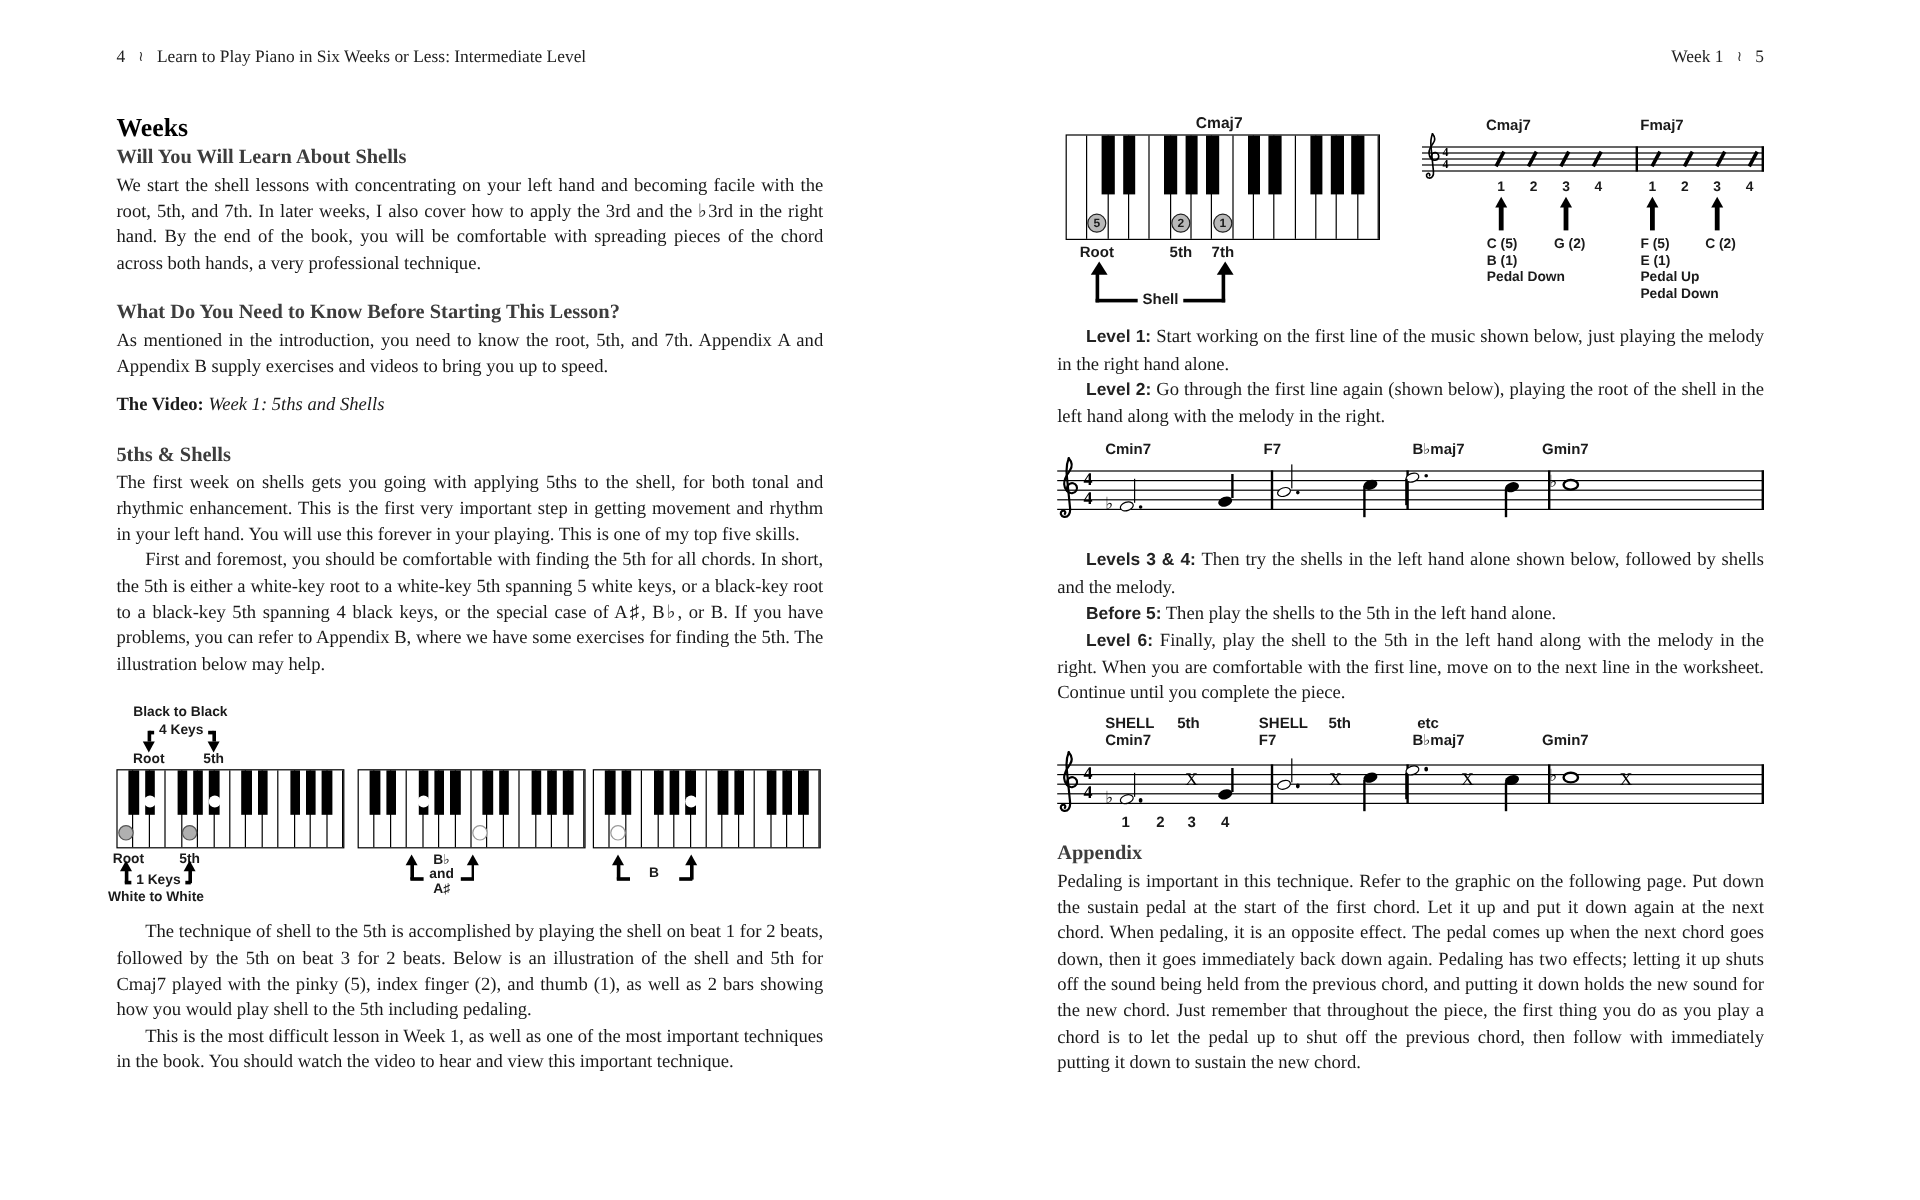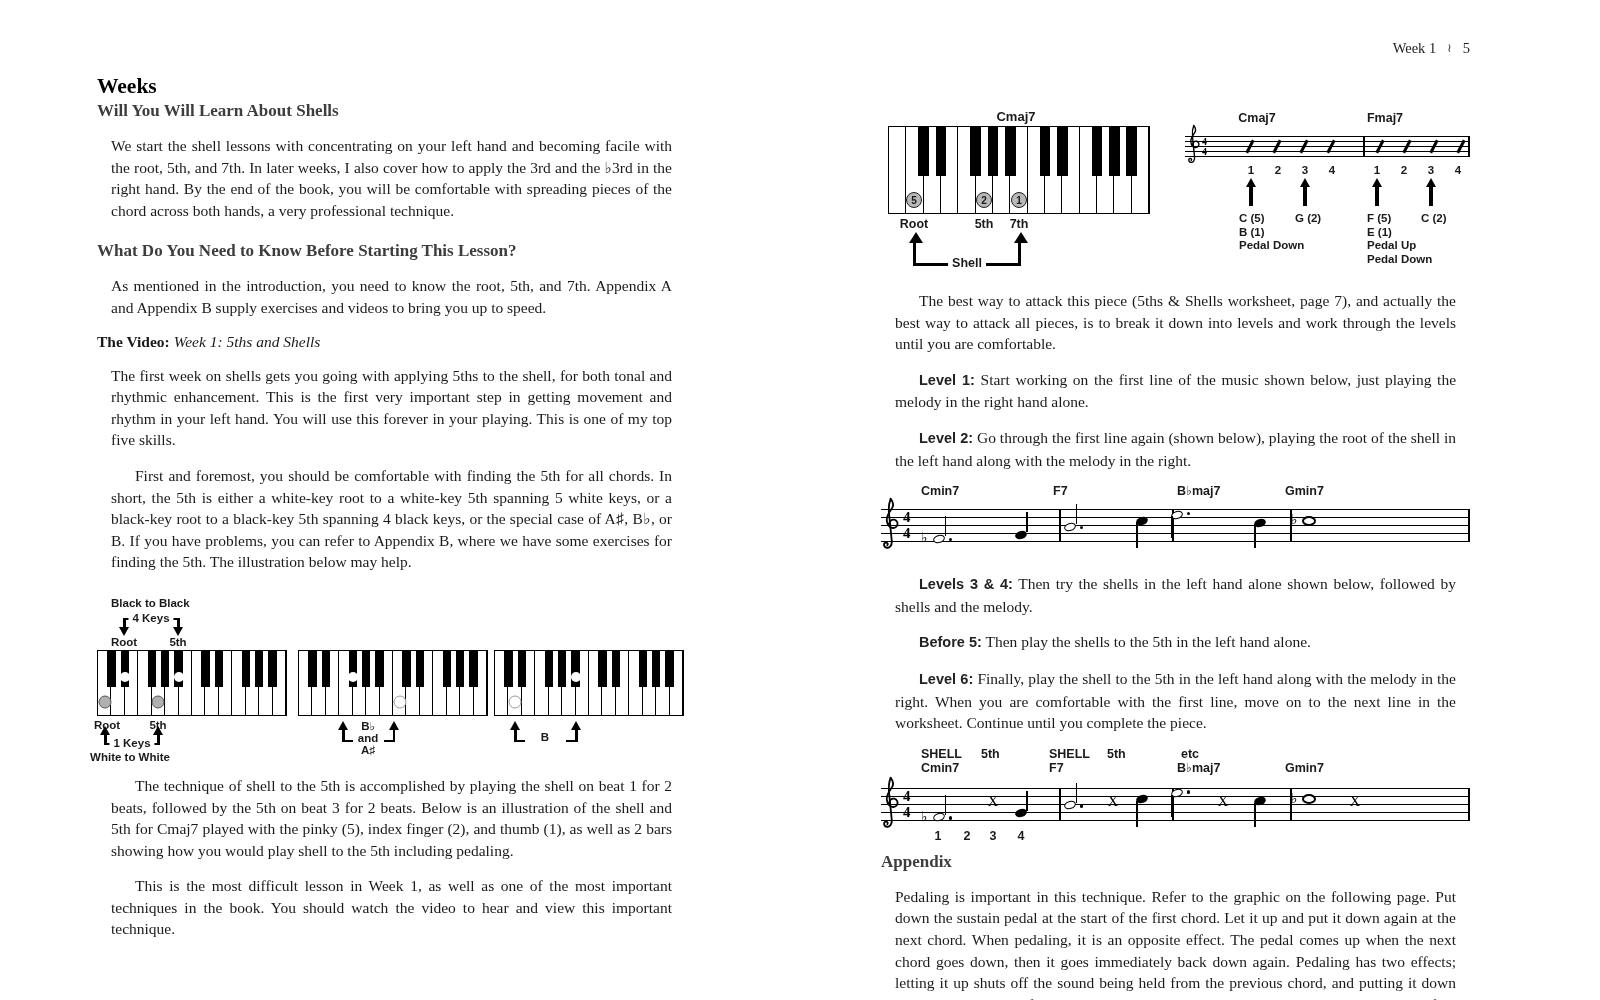--- a/index.html
+++ b/index.html
@@ -3,21 +3,21 @@
 <meta charset="utf-8">
 <style>
   html,body{margin:0;padding:0;background:#fff;}
   #canvas{position:relative;width:1600px;height:1000px;background:#fff;overflow:hidden;
           font-family:"Liberation Serif","DejaVu Serif","DejaVu Sans",serif;color:#1a1a1a;}
   .col{position:absolute;top:40px;width:589px;}
   .runhead{font-size:14.5px;color:#222;height:20px;}
   .sep{display:inline-block;margin:0 11px;font-family:"DejaVu Sans",sans-serif;font-size:12px;color:#333;transform:translateY(-1px);}
   h1.title{font-size:21.5px;font-weight:bold;color:#000;margin:34px 0 2px 0;}
   h2.sub{font-size:17px;font-weight:bold;color:#3d3d3d;margin:0 0 3px 0;}
-  p.body{font-size:15.5px;line-height:21.6px;text-align:justify;margin:14px;}
+  p.body{font-size:15.5px;line-height:21.6px;text-align:justify;margin:0;}
   p.ind{text-indent:24px;}
   .lvl{font-family:"Liberation Sans","DejaVu Sans",sans-serif;font-weight:bold;font-size:14.5px;color:#222;}
   .videoline{font-size:15.5px;margin:12px 0 0 0;}
   .videoline .vl{font-weight:bold;}
   .videoline .vt{font-style:italic;}
   .abs{position:absolute;}
   .b11{font-family:"Liberation Sans","DejaVu Sans",sans-serif;font-weight:bold;font-size:11.5px;line-height:12px;white-space:nowrap;}
   .b12{font-family:"Liberation Sans","DejaVu Sans",sans-serif;font-weight:bold;font-size:12.5px;line-height:13px;white-space:nowrap;}
   .ctr{transform:translateX(-50%);}
   .wbg{background:#fff;padding:0 4px;z-index:3;}
@@ -49,29 +49,31 @@
   .flat{position:absolute;font-family:"DejaVu Sans",sans-serif;font-size:14px;color:#000;line-height:14px;}
   .xmark{position:absolute;font:15px "Liberation Serif",serif;color:#000;line-height:15px;}
   .clefsvg{position:absolute;}
 </style>
 </head>
 <body>
 
 <div id="canvas">
 
   <div class="col" style="left:97px;">
+    <div class="runhead"><span>4</span><span class="sep">≀</span><span>Learn to Play Piano in Six Weeks or Less: Intermediate Level</span></div>
 
     <h1 class="title">Weeks</h1>
     <h2 class="sub">Will You Will Learn About Shells</h2>
     <p class="body">We start the shell lessons with concentrating on your left hand and becoming facile with the root, 5th, and 7th. In later weeks, I also cover how to apply the 3rd and the ♭3rd in the right hand. By the end of the book, you will be comfortable with spreading pieces of the chord across both hands, a very professional technique.</p>
 
     <h2 class="sub" style="margin-top:20px;">What Do You Need to Know Before Starting This Lesson?</h2>
     <p class="body">As mentioned in the introduction, you need to know the root, 5th, and 7th. Appendix A and Appendix B supply exercises and videos to bring you up to speed.</p>
     <p class="videoline"><span class="vl">The Video:</span> <span class="vt">Week 1: 5ths and Shells</span></p>
 
+    <h2 class="sub" style="margin-top:22px;">5ths &amp; Shells</h2>
     <p class="body">The first week on shells gets you going with applying 5ths to the shell, for both tonal and rhythmic enhancement. This is the first very important step in getting movement and rhythm in your left hand. You will use this forever in your playing. This is one of my top five skills.</p>
     <p class="body ind">First and foremost, you should be comfortable with finding the 5th for all chords. In short, the 5th is either a white-key root to a white-key 5th spanning 5 white keys, or a black-key root to a black-key 5th spanning 4 black keys, or the special case of A♯, B♭, or B. If you have problems, you can refer to Appendix B, where we have some exercises for finding the 5th. The illustration below may help.</p>
 
     <div style="position:relative;height:178px;margin-top:16px;">
 
       <div class="abs b11" style="left:14px;top:8px;">Black to Black</div>
       <div class="hline" style="left:27px;top:29px;width:54px;"></div>
       <div class="vline" style="left:26px;top:29px;height:9px;"></div>
       <div class="vline" style="left:80px;top:29px;height:9px;"></div>
       <div class="tri-dn" style="left:21.5px;top:38px;"></div>
@@ -196,21 +198,21 @@
       <div class="abs b11 ctr" style="left:448px;top:142px;">B</div>
     </div>
 
     <p class="body ind" style="margin-top:8px;">The technique of shell to the 5th is accomplished by playing the shell on beat 1 for 2 beats, followed by the 5th on beat 3 for 2 beats. Below is an illustration of the shell and 5th for Cmaj7 played with the pinky (5), index finger (2), and thumb (1), as well as 2 bars showing how you would play shell to the 5th including pedaling.</p>
     <p class="body ind">This is the most difficult lesson in Week 1, as well as one of the most important techniques in the book. You should watch the video to hear and view this important technique.</p>
   </div>
 
   <div class="col" style="left:881px;">
     <div class="runhead" style="text-align:right;"><span>Week 1</span><span class="sep">≀</span><span>5</span></div>
 
-    <div style="position:relative;height:176px;margin-top:48px;">
+    <div style="position:relative;height:176px;margin-top:34px;">
 
       <div class="abs b12 ctr" style="left:135px;top:2px;font-size:13px;">Cmaj7</div>
       <div class="kb" style="left:7px;top:18px;width:262px;height:88px;">
           <div class="wkey" style="left: 0%; width: 6.66667%;"></div>
           <div class="wkey" style="left: 6.66667%; width: 6.66667%;"></div>
           <div class="wkey" style="left: 13.3333%; width: 6.66667%;"></div>
           <div class="wkey" style="left: 20%; width: 6.66667%;"></div>
           <div class="wkey" style="left: 26.6667%; width: 6.66667%;"></div>
           <div class="wkey" style="left: 33.3333%; width: 6.66667%;"></div>
           <div class="wkey" style="left: 40%; width: 6.66667%;"></div>
@@ -299,21 +301,20 @@
           <div class="b11" style="line-height:13.5px;">E (1)</div>
           <div class="b11" style="line-height:13.5px;">Pedal Up</div>
           <div class="b11" style="line-height:13.5px;">Pedal Down</div>
         </div>
         <div class="abs" style="left:236px;top:104px;">
           <div class="b11" style="line-height:13.5px;">C (2)</div>
         </div>
       </div>
     </div>
 
-    <p class="body ind" style="margin-top:6px;">The best way to attack this piece (5ths &amp; Shells worksheet, page 7), and actually the best way to attack all pieces, is to break it down into levels and work through the levels until you are comfortable.</p>
     <p class="body ind"><span class="lvl">Level 1:</span> <span>Start working on the first line of the music shown below, just playing the melody in the right hand alone.</span></p>
     <p class="body ind"><span class="lvl">Level 2:</span> <span>Go through the first line again (shown below), playing the root of the shell in the left hand along with the melody in the right.</span></p>
 
     <div style="position:relative;height:82px;margin-top:10px;">
       <div class="abs b12" style="left:40px;top:0;">Cmin7</div>
       <div class="abs b12" style="left:172px;top:0;">F7</div>
       <div class="abs b12" style="left:296px;top:0;">B♭maj7</div>
       <div class="abs b12" style="left:404px;top:0;">Gmin7</div>
       <div class="sline" style="top:24px;"></div>
       <div class="sline" style="top:32px;"></div>

